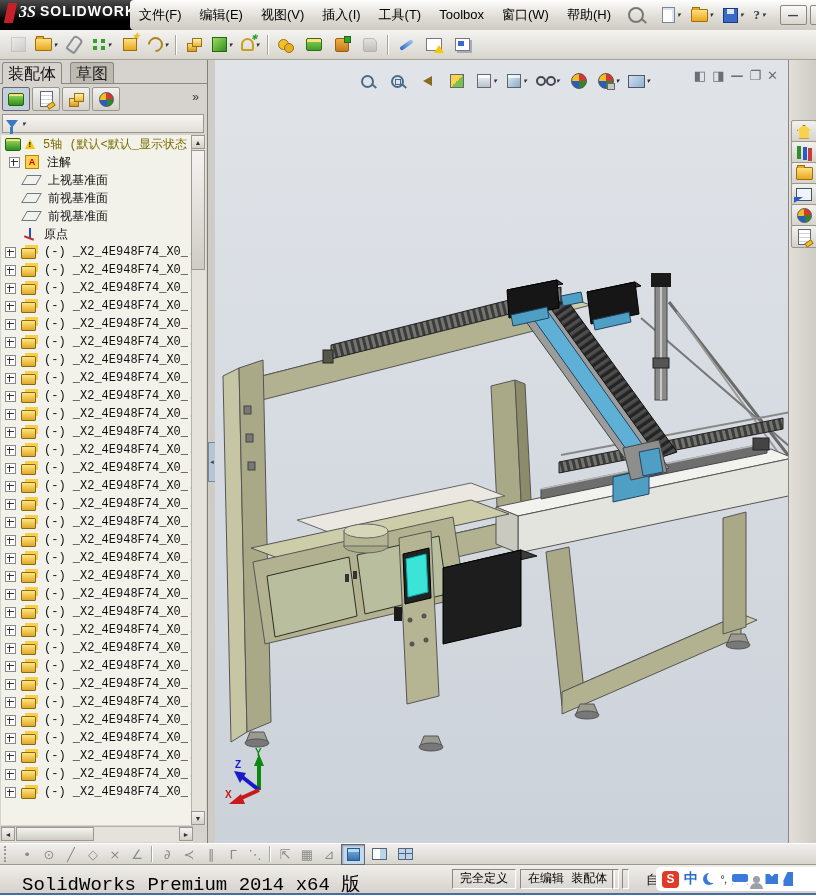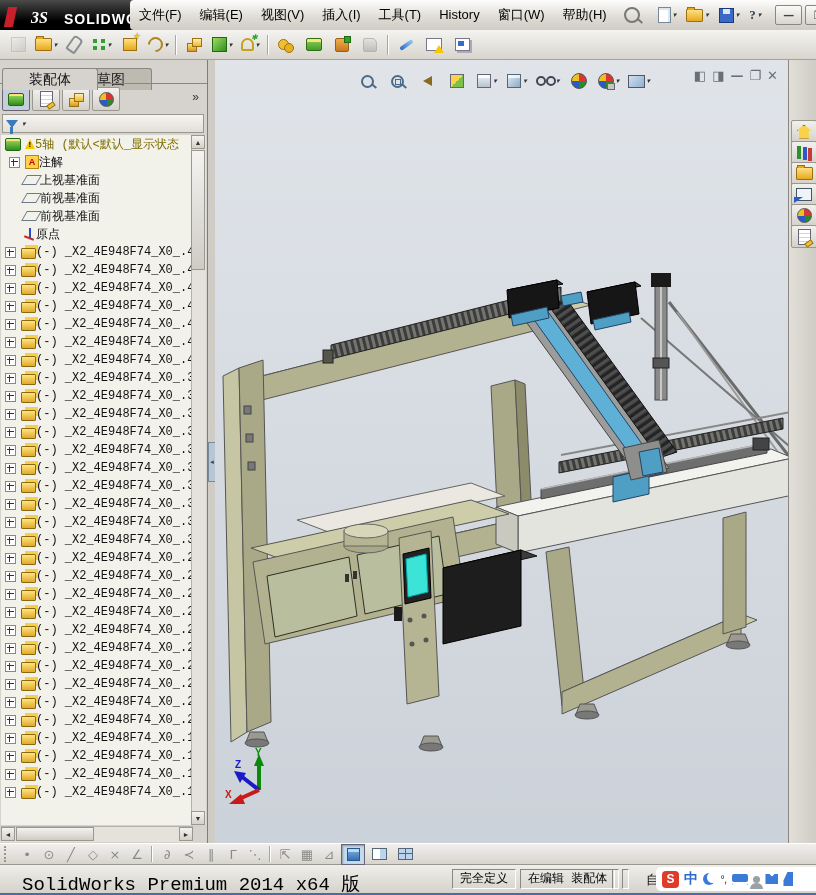--- a/index.html
+++ b/index.html
@@ -1,21 +1,21 @@
 <!DOCTYPE html>
 <html><head>
 <meta charset="utf-8">
 <style>
   html,body{margin:0;padding:0}
   body{width:816px;height:895px;position:relative;overflow:hidden;
        font-family:"Liberation Sans",sans-serif;background:#d6d3ce;font-size:12px;color:#111}
   .abs{position:absolute}
   
   #titlebar{left:0;top:0;width:816px;height:30px;background:linear-gradient(#4a4a4a,#000 70%)}
-  #logo{left:6px;top:3px;height:24px;display:flex;align-items:flex-end;gap:16px}
+  #logo{left:6px;top:3px;height:24px;display:flex;align-items:flex-start;gap:4px}
   #logo .mark{width:9px;height:20px;background:#c8202a;transform:skewX(-12deg)}
   #logo .m3s{color:#fff;font:italic 700 16px "Liberation Serif",serif}
   #logo .mtxt{color:#fff;font:700 14px "Liberation Sans",sans-serif;letter-spacing:1px}
   #menustrip{left:130px;top:0;width:738px;height:30px;
              background:linear-gradient(#fdfdfc,#dedbd4 60%,#cfccc5);border-radius:4px 0 0 4px;
              display:flex;align-items:center}
   .menu-item{padding:0 9px;line-height:30px;font-size:13px;color:#000;cursor:default;white-space:nowrap}
   #tb-search{width:12px;height:12px;border:2px solid #777;border-radius:50%;position:relative;margin:0 8px}
   #tb-search::after{content:'';position:absolute;width:6px;height:2px;background:#777;right:-5px;bottom:-1px;transform:rotate(40deg)}
   #tb-docbtns{display:flex;align-items:center;gap:2px;margin-left:6px}
@@ -56,39 +56,39 @@
   .g-stamp{width:12px;height:12px;background:linear-gradient(#f0b040,#c87820);border:1px solid #96601a;border-radius:2px 5px 2px 2px}
   .g-stamp::after{content:'';position:absolute;width:5px;height:5px;background:#2fa12f;border:1px solid #1f6a10;right:-3px;top:-3px}
   .g-stamp-dim{width:12px;height:12px;background:linear-gradient(#ddd,#aaa);border:1px solid #999;border-radius:2px 5px 2px 2px;opacity:.6}
   .g-pencil{width:15px;height:4px;background:linear-gradient(90deg,#2a6ac8,#9ac8f0);transform:rotate(-35deg);border-radius:2px}
   .g-winwarn{width:14px;height:11px;background:#fff;border:1px solid #778}
   .g-winwarn::after{content:'';position:absolute;right:-3px;bottom:-3px;border-left:5px solid transparent;border-right:5px solid transparent;border-bottom:8px solid #f7c800}
   .g-pic{width:13px;height:11px;background:#fff;border:1px solid #778;box-shadow:2px 2px 0 #aab}
   .g-pic::before{content:'';position:absolute;left:2px;top:2px;width:6px;height:5px;background:#3a6ac8}
   
   #leftpanel{left:0;top:60px;width:208px;height:783px;background:#d6d3ce;border-right:1px solid #807d76;box-sizing:border-box}
-  .ptab{position:absolute;top:8px;height:21px;line-height:21px;padding:0 26px;font-size:14px;
+  .ptab{position:absolute;top:2px;height:21px;line-height:21px;padding:0 5px;font-size:16px;
         border:1px solid #8a8781;border-bottom:none;border-radius:3px 3px 0 0;cursor:default}
   .ptab.active{background:#d6d3ce;z-index:2}
   .ptab.inactive{background:#bdbab2;color:#222}
   #panetabs-line{position:absolute;left:0;top:23px;width:100%;height:1px;background:#8a8781}
   #paneicons{position:absolute;left:2px;top:27px;height:24px;display:flex;gap:2px;align-items:center}
   .pibtn{width:26px;height:22px;border:1px solid #9a978f;border-radius:2px;background:linear-gradient(#f2f1ee,#d4d1ca);
          display:flex;align-items:center;justify-content:center}
   .pibtn.pressed{background:#c4cfd9;border-color:#667}
   .chev{position:absolute;right:8px;top:30px;font-size:12px;color:#333}
   #filterrow{position:absolute;left:2px;top:54px;width:202px;height:19px;background:linear-gradient(#f5f4f1,#e2dfd8);
              border:1px solid #9a978f;display:flex;align-items:center;padding-left:3px;box-sizing:border-box}
   .g-funnel{width:0;height:0;border-left:6px solid transparent;border-right:6px solid transparent;border-top:8px solid #3a7abf;position:relative}
   .g-funnel::after{content:'';position:absolute;left:-2px;top:-1px;width:3px;height:7px;background:#3a7abf}
   
   #tree{position:absolute;left:1px;top:75px;width:192px;height:690px;background:#f2f1ea;overflow:hidden;
         font-family:"Liberation Mono","DejaVu Sans Mono",monospace;font-size:12px}
   .trow{height:18px;display:flex;align-items:center;white-space:nowrap;overflow:hidden}
-  .trow .lbl{margin-left:0}
+  .trow .lbl{margin-left:8px}
   .indent1{padding-left:22px}.indent0{padding-left:4px}.indentc{padding-left:4px}
   .expand{width:9px;height:9px;border:1px solid #888;background:#fff;position:relative;margin-right:5px;flex:none}
   .expand::before{content:'';position:absolute;left:1px;right:1px;top:3px;height:1px;background:#333}
   .expand::after{content:'';position:absolute;top:1px;bottom:1px;left:3px;width:1px;background:#333}
   .t-asm{width:14px;height:11px;background:linear-gradient(#9fdc60,#2f8f1f);border:1px solid #1f6a10;border-radius:2px;box-shadow:inset 0 2px 0 #ffe080;flex:none}
   .t-warn{width:0;height:0;border-left:5px solid transparent;border-right:5px solid transparent;border-bottom:10px solid #f7c800;position:relative;margin-left:4px;flex:none}
   .t-warn::after{content:'!';position:absolute;left:-1.5px;top:1px;font:700 8px "Liberation Sans",sans-serif;color:#000}
   .t-part{width:13px;height:9px;background:linear-gradient(#ffe680,#e0a828);border:1px solid #8a6a10;border-radius:1px;box-shadow:3px -4px 0 -1px #f7cf4a;flex:none;margin-top:3px}
   .t-folder{width:13px;height:10px;background:#f5c83c;border:1px solid #96731e;position:relative;flex:none}
   .t-folder::before{content:'';position:absolute;top:-3px;left:0;width:5px;height:2px;background:#f5c83c;border:1px solid #96731e;border-bottom:none}
@@ -188,21 +188,21 @@
     <span class="m3s">3S</span>
     <span class="mtxt">SOLIDWORKS</span>
   </div>
   <div id="menustrip" class="abs">
     <span style="display:flex">
         <span class="menu-item">文件(F)</span>
         <span class="menu-item">编辑(E)</span>
         <span class="menu-item">视图(V)</span>
         <span class="menu-item">插入(I)</span>
         <span class="menu-item">工具(T)</span>
-        <span class="menu-item">History</span>
+        <span class="menu-item">Toolbox</span>
         <span class="menu-item">窗口(W)</span>
         <span class="menu-item">帮助(H)</span>
       </span>
     <span id="tb-search"></span>
     <span id="tb-docbtns">
       <span class="dbt">
           <i class="g g-newdoc"></i>
           <i class="dd">▾</i>
         </span>
       <span class="dbt">

